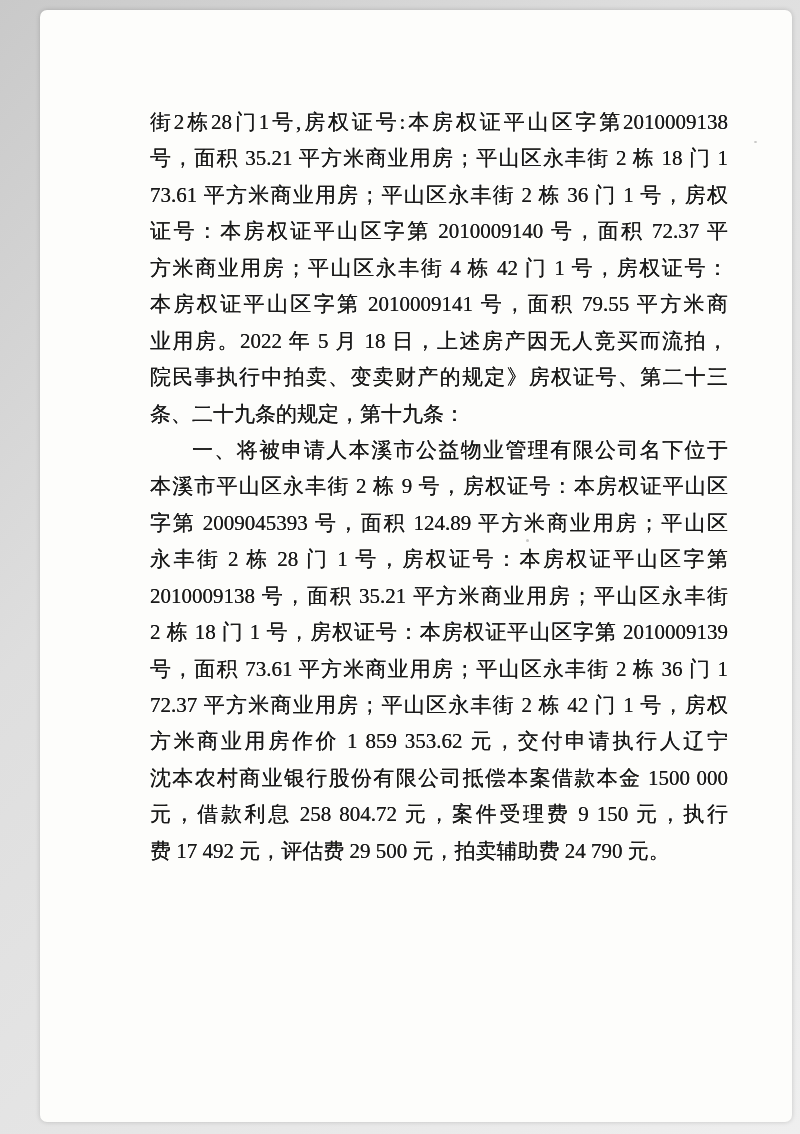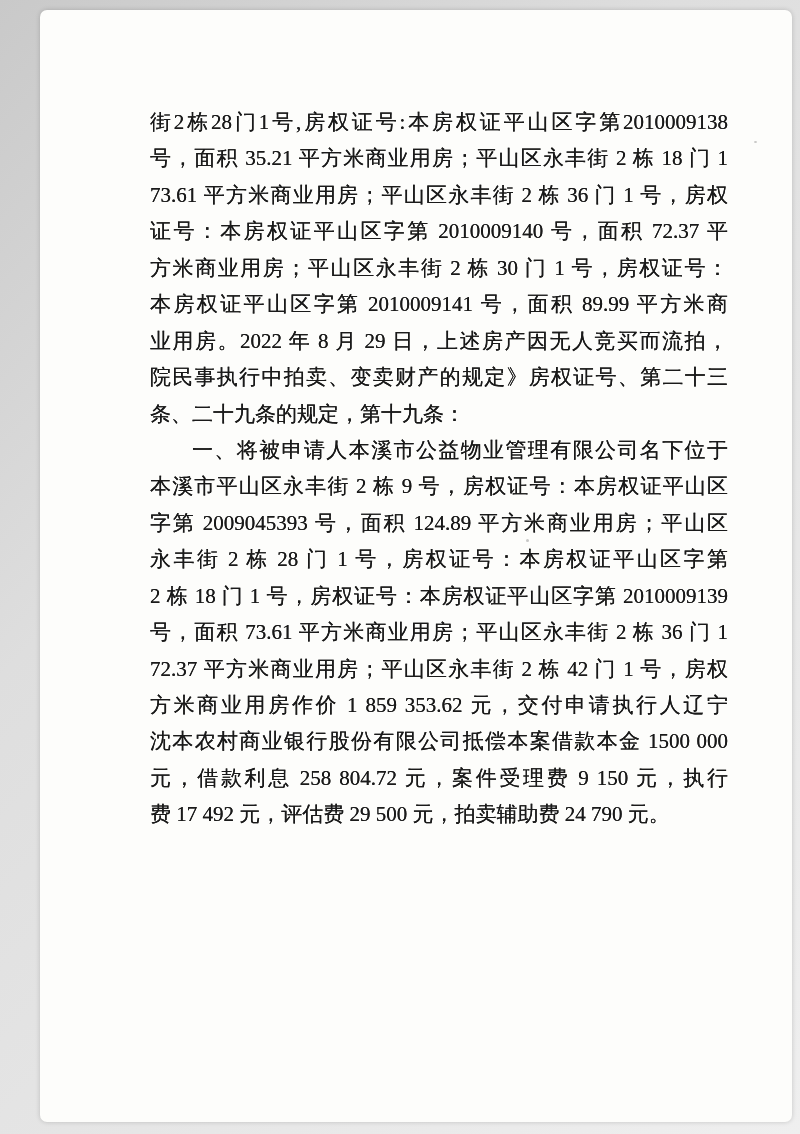--- a/index.html
+++ b/index.html
@@ -79,29 +79,30 @@
 <body>
 
 <div class="scan-bg">
   <div class="page">
 
     <div class="text-block">
       <div class="line">街2栋28门1号,房权证号:本房权证平山区字第2010009138</div>
       <div class="line">号，面积 35.21 平方米商业用房；平山区永丰街 2 栋 18 门 1</div>
       <div class="line">73.61 平方米商业用房；平山区永丰街 2 栋 36 门 1 号，房权</div>
       <div class="line">证号：本房权证平山区字第 2010009140 号，面积 72.37 平</div>
-      <div class="line">方米商业用房；平山区永丰街 2 栋 30 门 1 号，房权证号：</div>
-      <div class="line">本房权证平山区字第 2010009141 号，面积 89.99 平方米商</div>
-      <div class="line">业用房。2022 年 8 月 29 日，上述房产因无人竞买而流拍，</div>
+      <div class="line">方米商业用房；平山区永丰街 4 栋 42 门 1 号，房权证号：</div>
+      <div class="line">本房权证平山区字第 2010009141 号，面积 79.55 平方米商</div>
+      <div class="line">业用房。2022 年 5 月 18 日，上述房产因无人竞买而流拍，</div>
       <div class="line">院民事执行中拍卖、变卖财产的规定》房权证号、第二十三</div>
       <div class="line line--end">条、二十九条的规定，第十九条：</div>
       <div class="line line--indent">一、将被申请人本溪市公益物业管理有限公司名下位于</div>
       <div class="line">本溪市平山区永丰街 2 栋 9 号，房权证号：本房权证平山区</div>
       <div class="line">字第 2009045393 号，面积 124.89 平方米商业用房；平山区</div>
       <div class="line">永丰街 2 栋 28 门 1 号，房权证号：本房权证平山区字第</div>
+      <div class="line">2010009138 号，面积 35.21 平方米商业用房；平山区永丰街</div>
       <div class="line">2 栋 18 门 1 号，房权证号：本房权证平山区字第 2010009139</div>
       <div class="line">号，面积 73.61 平方米商业用房；平山区永丰街 2 栋 36 门 1</div>
       <div class="line">72.37 平方米商业用房；平山区永丰街 2 栋 42 门 1 号，房权</div>
       <div class="line">方米商业用房作价 1 859 353.62 元，交付申请执行人辽宁</div>
       <div class="line">沈本农村商业银行股份有限公司抵偿本案借款本金 1500 000</div>
       <div class="line">元，借款利息 258 804.72 元，案件受理费 9 150 元，执行</div>
       <div class="line line--end">费 17 492 元，评估费 29 500 元，拍卖辅助费 24 790 元。</div>
     </div>
 
     <div class="speck speck-1"></div>

